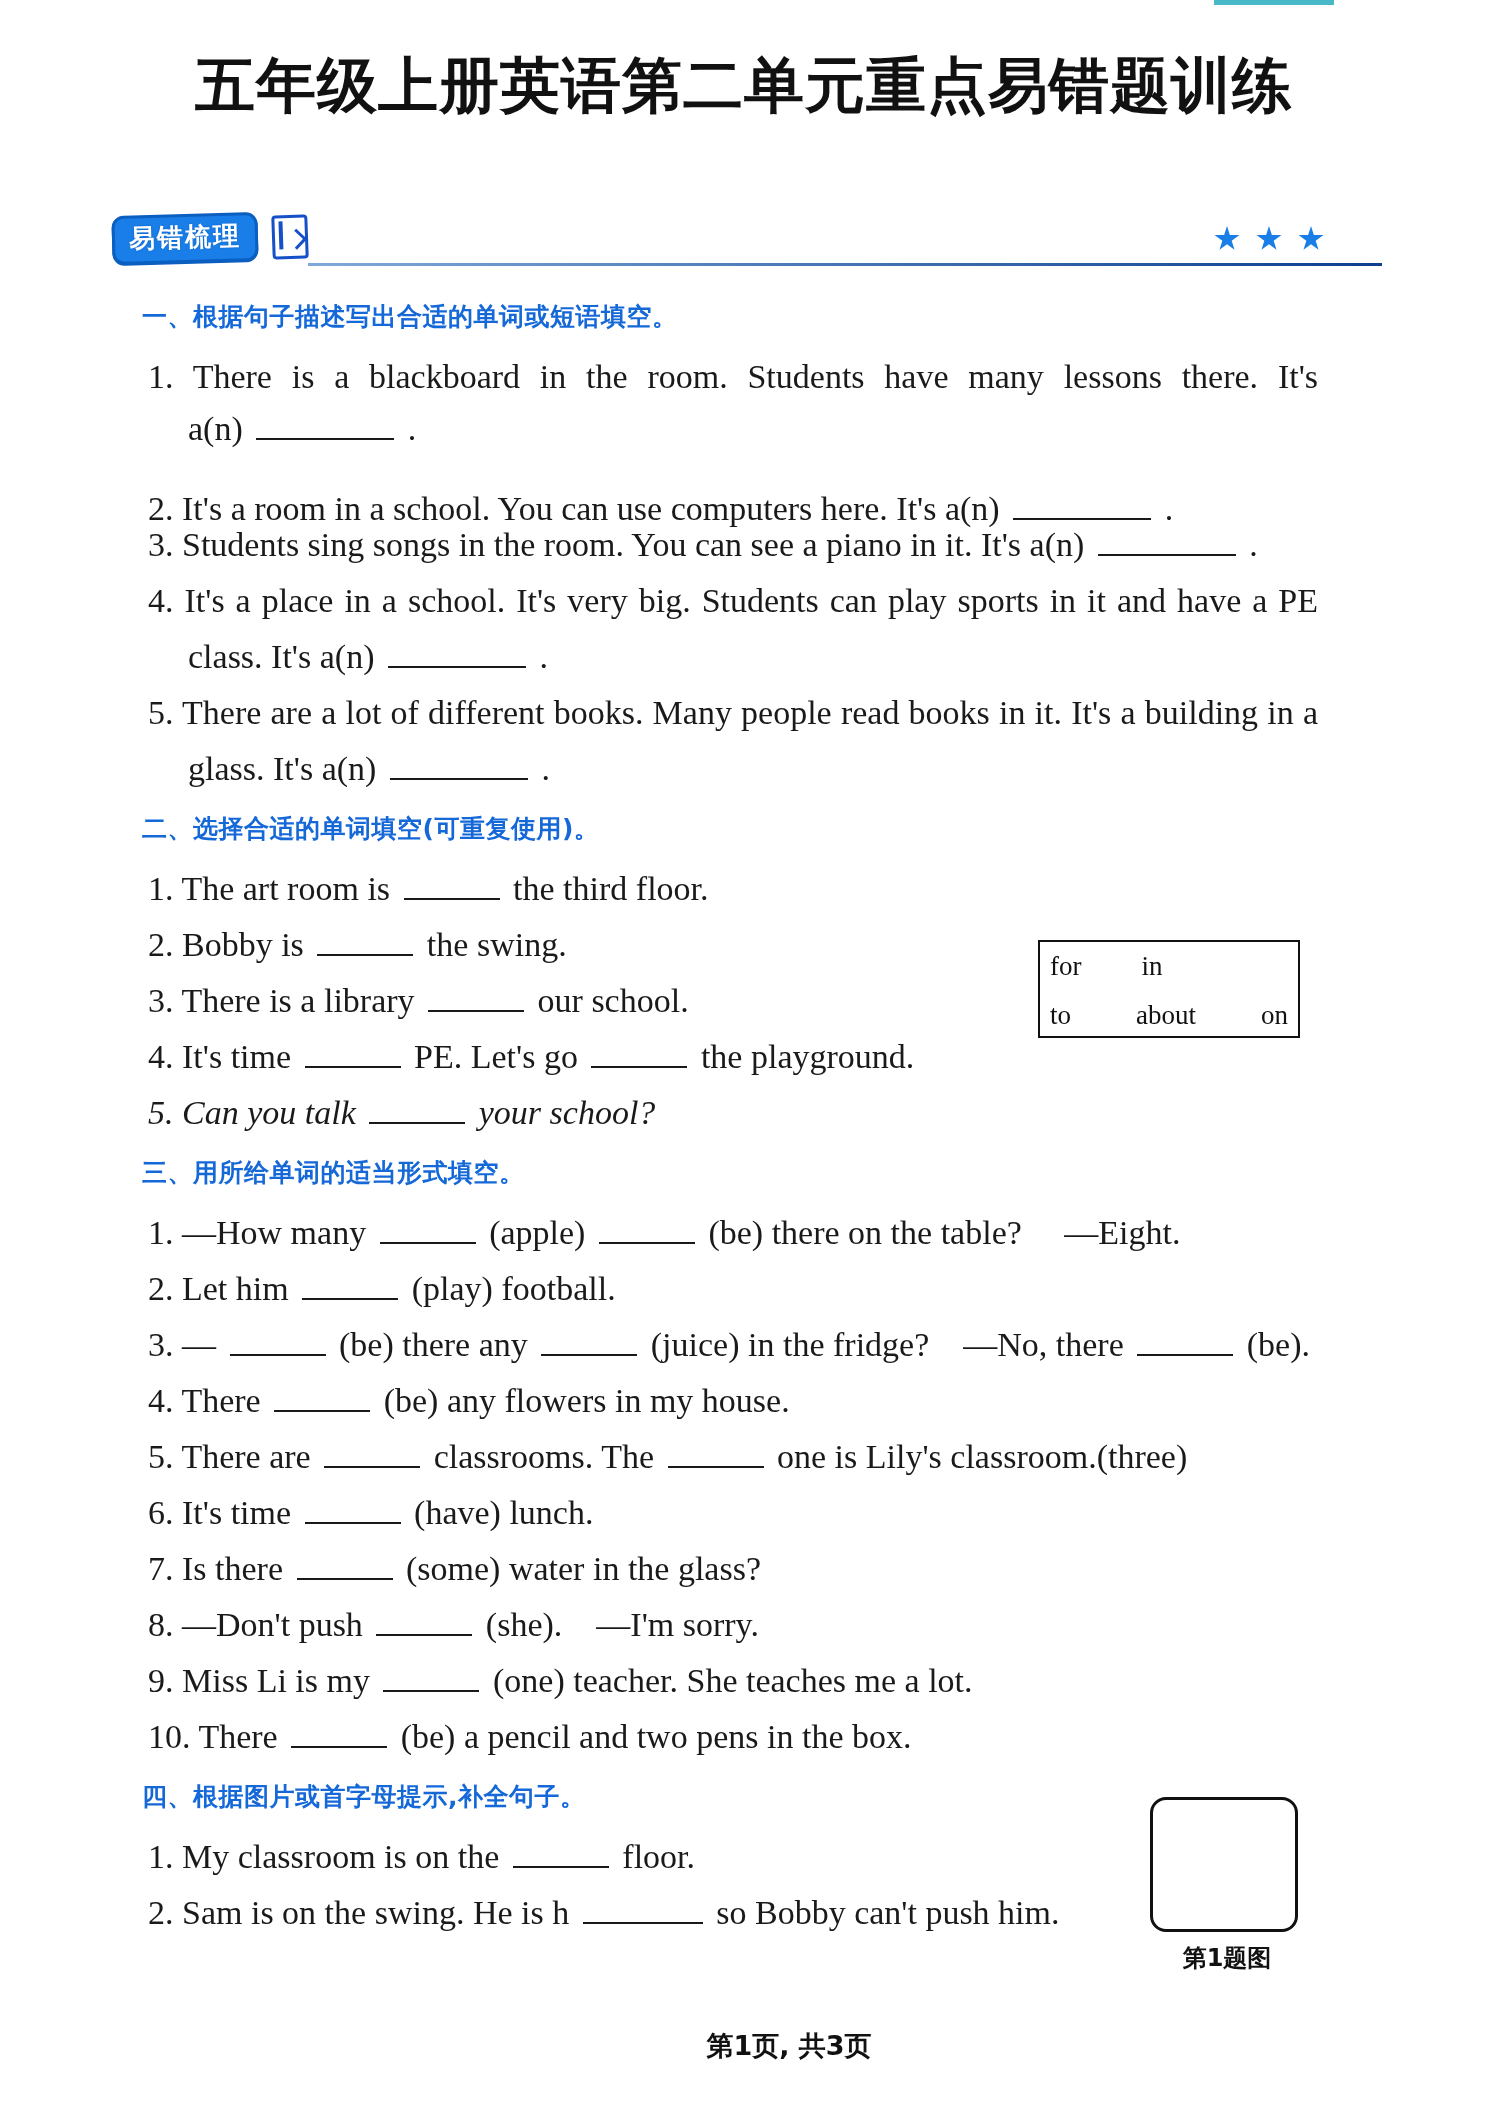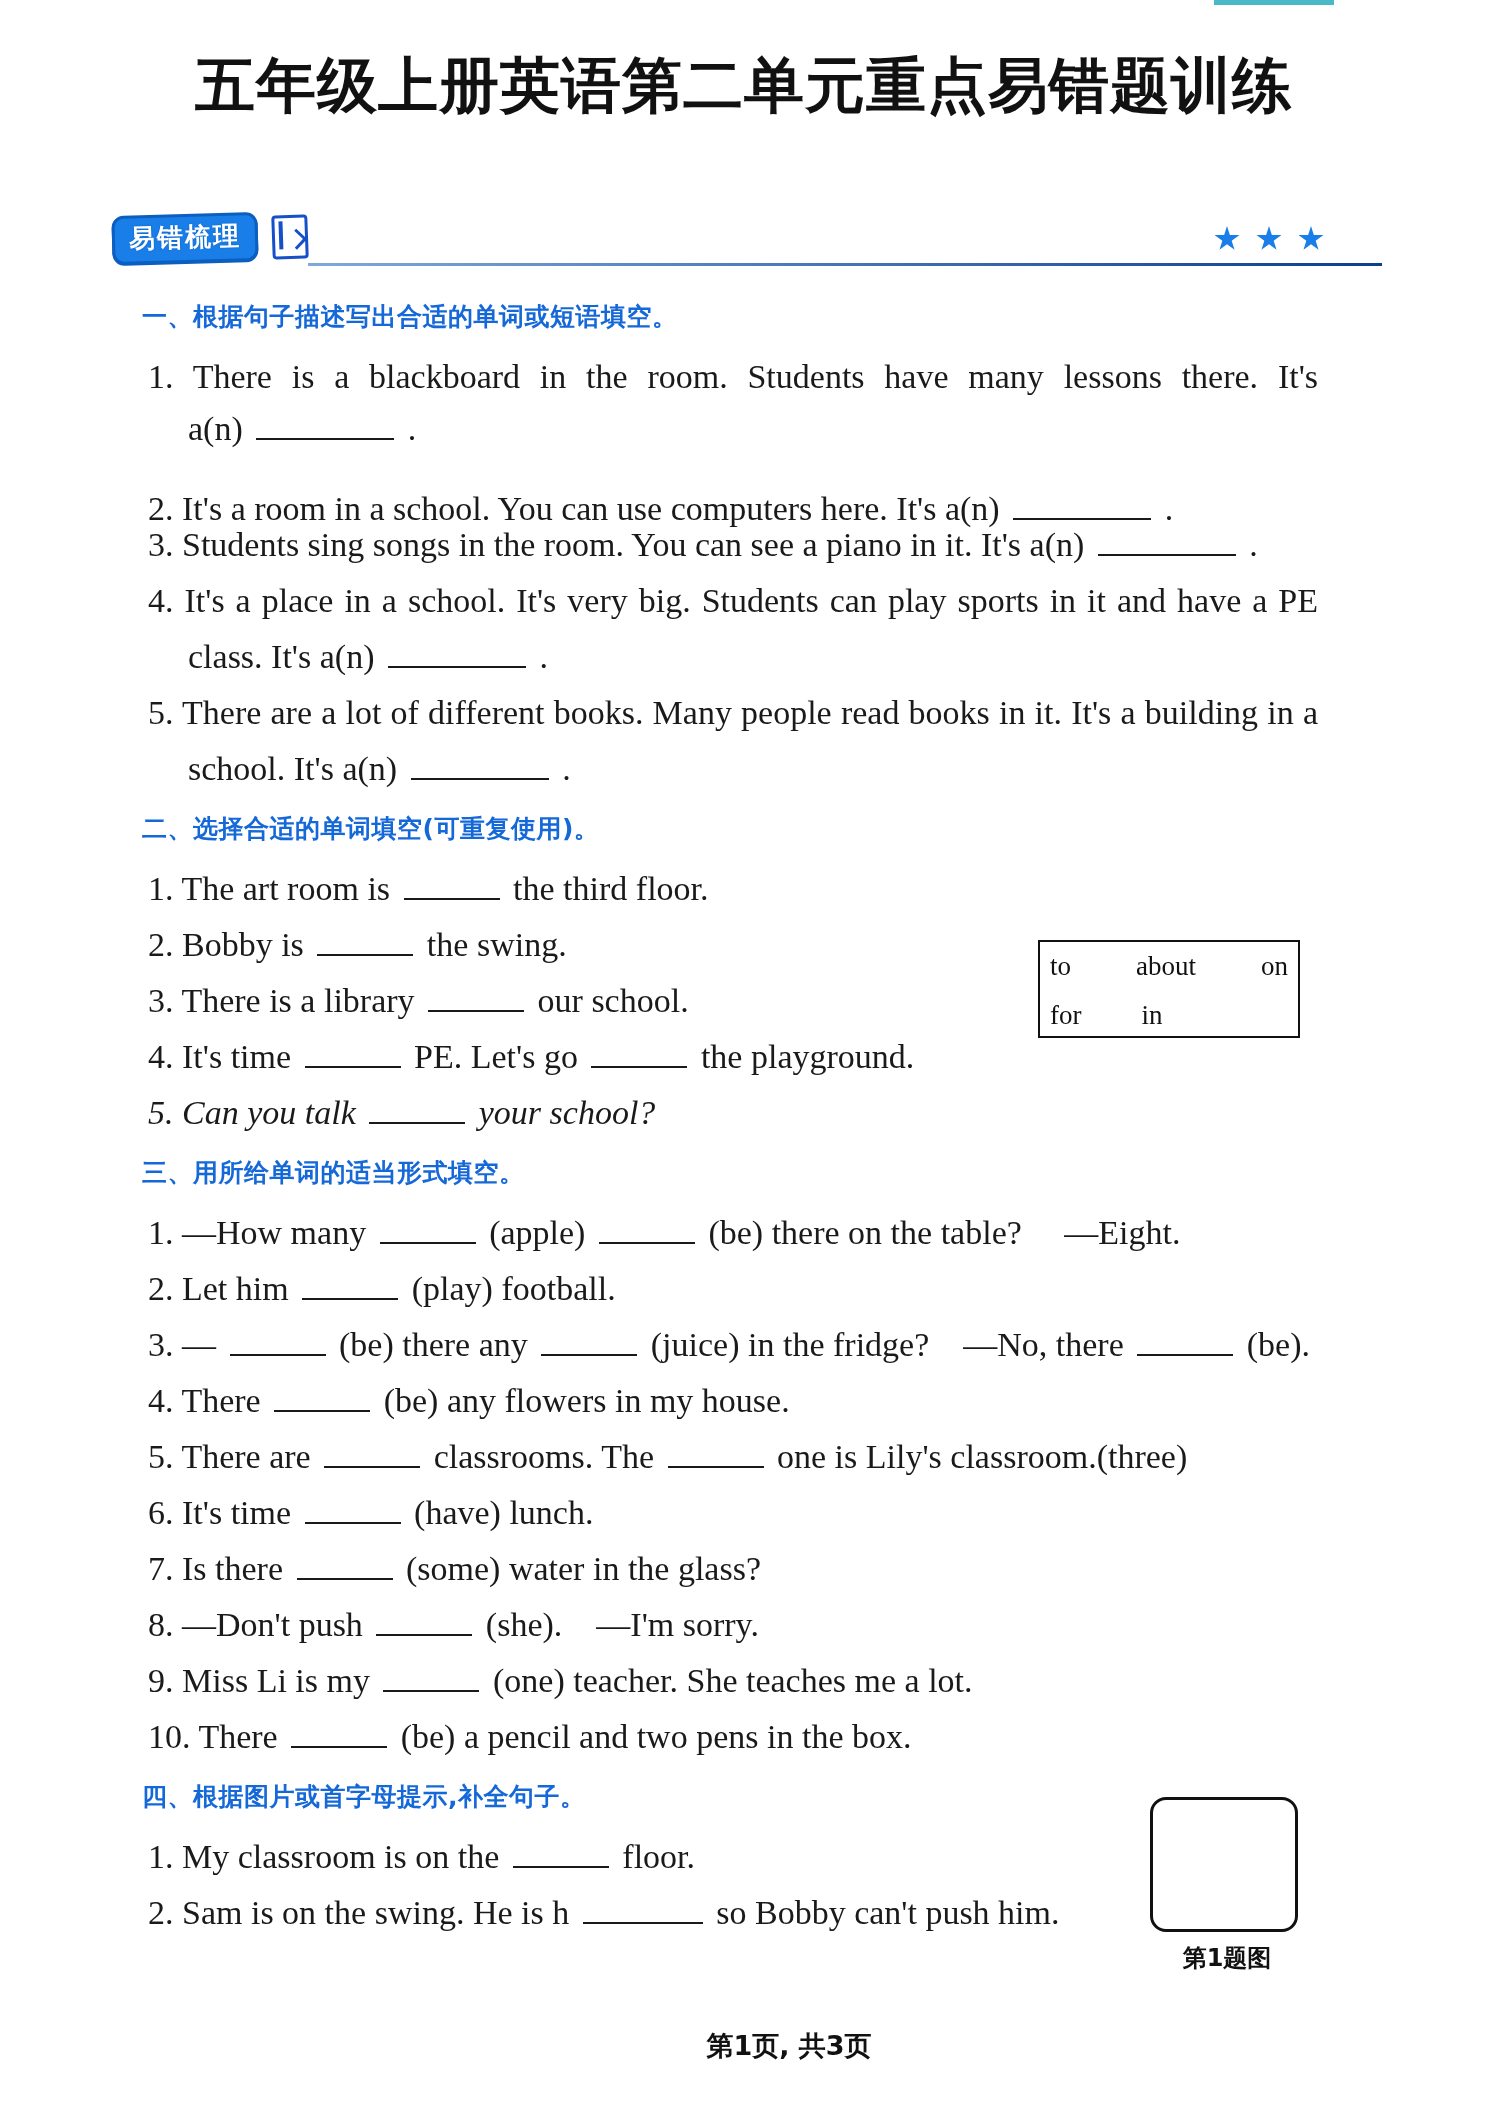--- a/index.html
+++ b/index.html
@@ -282,21 +282,21 @@
     <span>class. It's a(n)</span>
     <span class="blank b-lg"></span>
     <span>.</span>
   </div>
 
   <div class="q justify" style="left:148px; top:694px; width:1170px;">
     <span>5.</span>
     <span>There are a lot of different books. Many people read books in it. It's a building in a</span>
   </div>
   <div class="q" style="left:188px; top:750px;">
-    <span>school. It's a(n)</span>
+    <span>glass. It's a(n)</span>
     <span class="blank b-lg"></span>
     <span>.</span>
   </div>
 
   <div class="sec-head" style="left:142px; top:812px;">二、选择合适的单词填空(可重复使用)。</div>
 
   <div class="q" style="left:148px; top:870px;">
     <span>1.</span>
     <span>The art room is</span>
     <span class="blank b-sm"></span>
@@ -327,28 +327,28 @@
   </div>
 
   <div class="q" style="left:148px; top:1094px;font-style:italic;">
     <span>5.</span>
     <span>Can you talk</span>
     <span class="blank b-sm"></span>
     <span>your school?</span>
   </div>
 
   <div class="wordbank">
+    <div class="wb-row r2">
+      <span>for</span>
+      <span>in</span>
+    </div>
     <div class="wb-row r1">
       <span>to</span>
       <span>about</span>
       <span>on</span>
-    </div>
-    <div class="wb-row r2">
-      <span>for</span>
-      <span>in</span>
     </div>
   </div>
 
   <div class="sec-head" style="left:142px; top:1156px;">三、用所给单词的适当形式填空。</div>
 
   <div class="q" style="left:148px; top:1214px;">
     <span>1.</span>
     <span>—How many</span>
     <span class="blank b-sm"></span>
     <span>(apple)</span>

